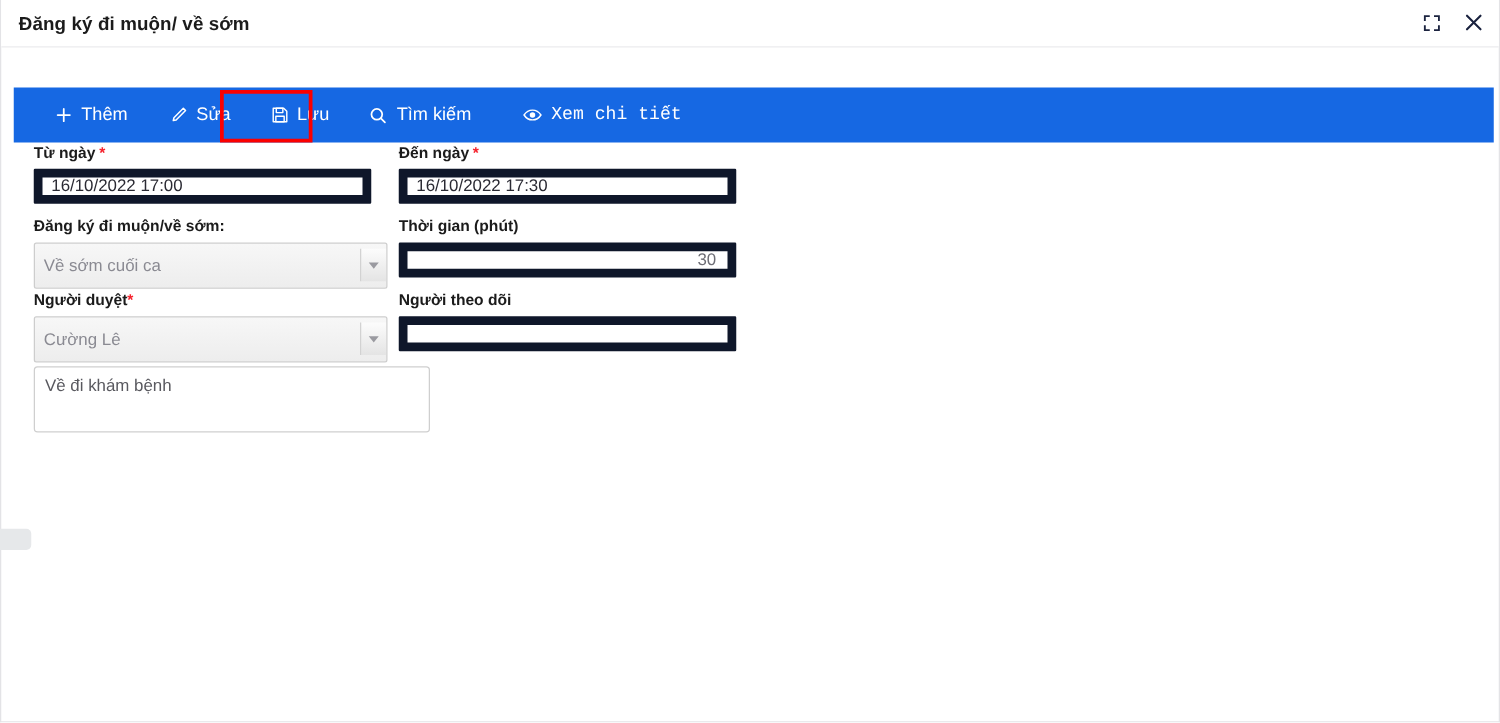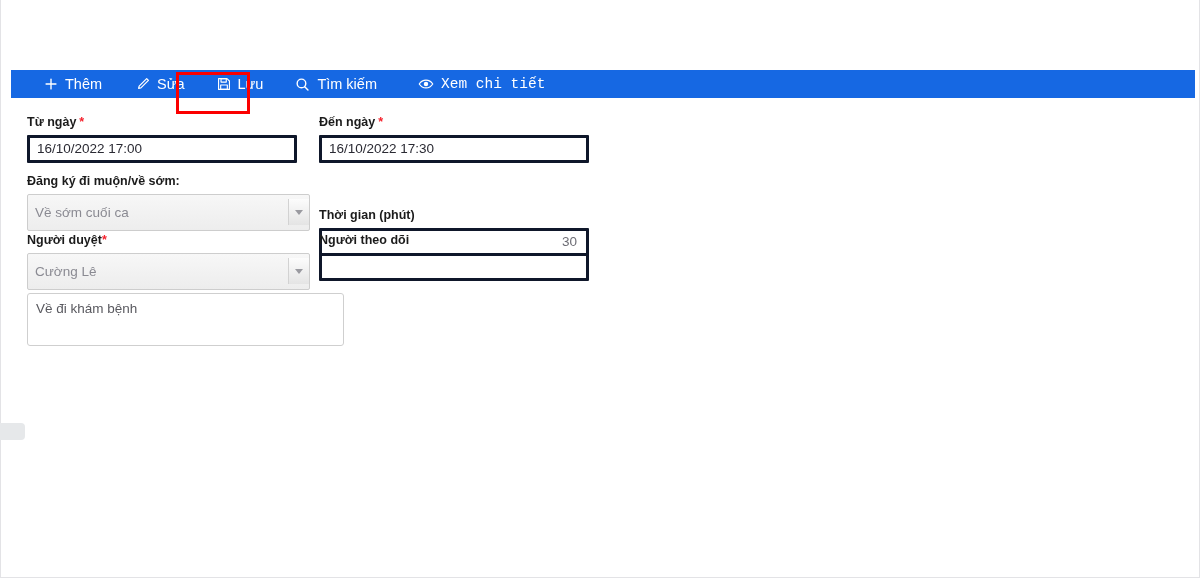--- a/index.html
+++ b/index.html
@@ -62,21 +62,21 @@
     color: #1c2440;
   }
   .win-btn svg { display: block; }
 
   
   .toolbar-wrap {
     position: absolute;
     left: 10px;
     top: 70px;
     width: 1184px;
-    height: 28px;
+    height: 44px;
   }
   .toolbar {
     width: 100%;
     height: 100%;
     background: #1668e3;
     display: flex;
     align-items: center;
     padding-left: 22px;
   }
   .tb-item {
@@ -134,21 +134,21 @@
     color: #f5222d;
     font-weight: bold;
     font-size: 12.5px;
   }
   .req.tight { margin-left: 0px; }
   .req.spaced { margin-left: 3px; }
 
   .txt-input {
     width: 270px;
     height: 28px;
-    border: 3px solid #0f172a;
+    border: 7px solid #0f172a;
     background: #ffffff;
     font-family: "Liberation Sans", sans-serif;
     font-size: 13.5px;
     color: #2a2a33;
     padding: 0 7px;
     border-radius: 1px;
     outline: none;
     display: block;
   }
   .txt-input.num {
@@ -222,20 +222,43 @@
     background: #e6e8ea;
     border-radius: 4px;
     cursor: pointer;
   }
 </style>
 </head>
 <body>
 
 <div class="dialog">
 
+  <div class="titlebar">
+    <div class="dialog-title">Đăng ký đi muộn/ về sớm</div>
+    <div class="window-buttons">
+      <div class="win-btn">
+        <span>
+          <svg width="15" height="15" viewBox="0 0 16 16" fill="none" stroke="#1c2440" stroke-width="1.6" stroke-linecap="square">
+            <path d="M2 5.4V2h3.4"></path>
+            <path d="M10.6 2H14v3.4"></path>
+            <path d="M14 10.6V14h-3.4"></path>
+            <path d="M5.4 14H2v-3.4"></path>
+          </svg>
+        </span>
+      </div>
+      <div class="win-btn">
+        <span>
+          <svg width="16" height="16" viewBox="0 0 16 16" fill="none" stroke="#1c2440" stroke-width="1.7" stroke-linecap="round">
+            <path d="M2.6 2.6l10.8 10.8"></path>
+            <path d="M13.4 2.6L2.6 13.4"></path>
+          </svg>
+        </span>
+      </div>
+    </div>
+  </div>
 
   <div class="toolbar-wrap">
     <div class="toolbar">
 
       <div class="tb-item tb-sp-1">
         <span>
           <svg width="14" height="14" viewBox="0 0 16 16" fill="none" stroke="#ffffff" stroke-width="1.6" stroke-linecap="round">
             <path d="M8 2.4v11.2"></path>
               <path d="M2.4 8h11.2"></path>
           </svg>
@@ -306,21 +329,21 @@
     <div class="field" style="left:26px; top:69px;">
       <div class="field-label">Đăng ký đi muộn/về sớm:</div>
       <div class="sel-wrap">
         <div class="sel-value">Về sớm cuối ca</div>
         <div class="sel-arrow">
             <span class="tri"></span>
           </div>
       </div>
     </div>
 
-    <div class="field" style="left:318px; top:69px;margin-top:34px;">
+    <div class="field" style="left:318px; top:69px;">
       <div class="field-label">Thời gian (phút)</div>
       <input class="txt-input num" type="text" value="30" style="">
     </div>
 
     <div class="field" style="left:26px; top:128px;">
       <div class="field-label">
         <span>Người duyệt</span><span class="req tight">*</span>
       </div>
       <div class="sel-wrap">
         <div class="sel-value">Cường Lê</div>

